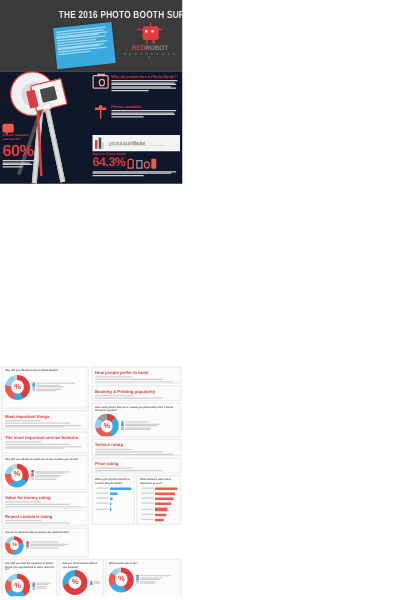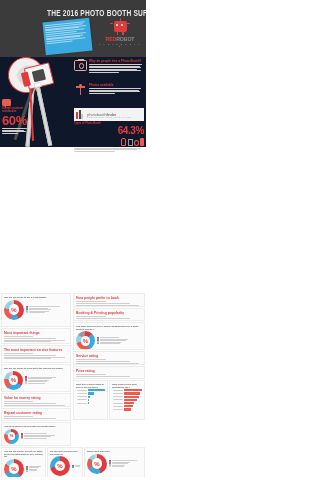--- a/index.html
+++ b/index.html
@@ -256,21 +256,21 @@
       <i></i>
     </span>
   <span>
     <span class="pbf-name"><span>photobooth</span><b>finder</b></span>
     <span class="pbf-tag" style="display:block">COMPARE. BOOK. SMILE.  AUSTRALIA WIDE</span>
   </span>
 </div>
 
 <div style="position:absolute;left:74px;top:122px;width:70px;">
   <div class="hb-title" style="font-size:2.6px">Types of Photo Booth</div>
-  <div style="display:flex;align-items:flex-end;gap:2px;flex-direction:column;">
+  <div style="display:flex;align-items:flex-end;gap:2px;">
     <span class="bigstat sm">64.3%</span>
     <span style="display:flex;gap:1.2px;align-items:flex-end;padding-bottom:1px;">
       <span style="width:5px;height:8px;border:0.7px solid #ef5a4e;border-radius:2px 2px 0 0;"></span>
       <span style="width:5px;height:7px;border:0.7px solid #9a9a9a;"></span>
       <span style="width:5px;height:6px;border:0.7px solid #ef5a4e;border-radius:50%;"></span>
       <span style="width:4px;height:8px;background:#ef5a4e;border-radius:1px;"></span>
     </span>
   </div>
   <div style="margin-top:0.8px;">
     <span class="blurtxt" style="width:96%"></span>

